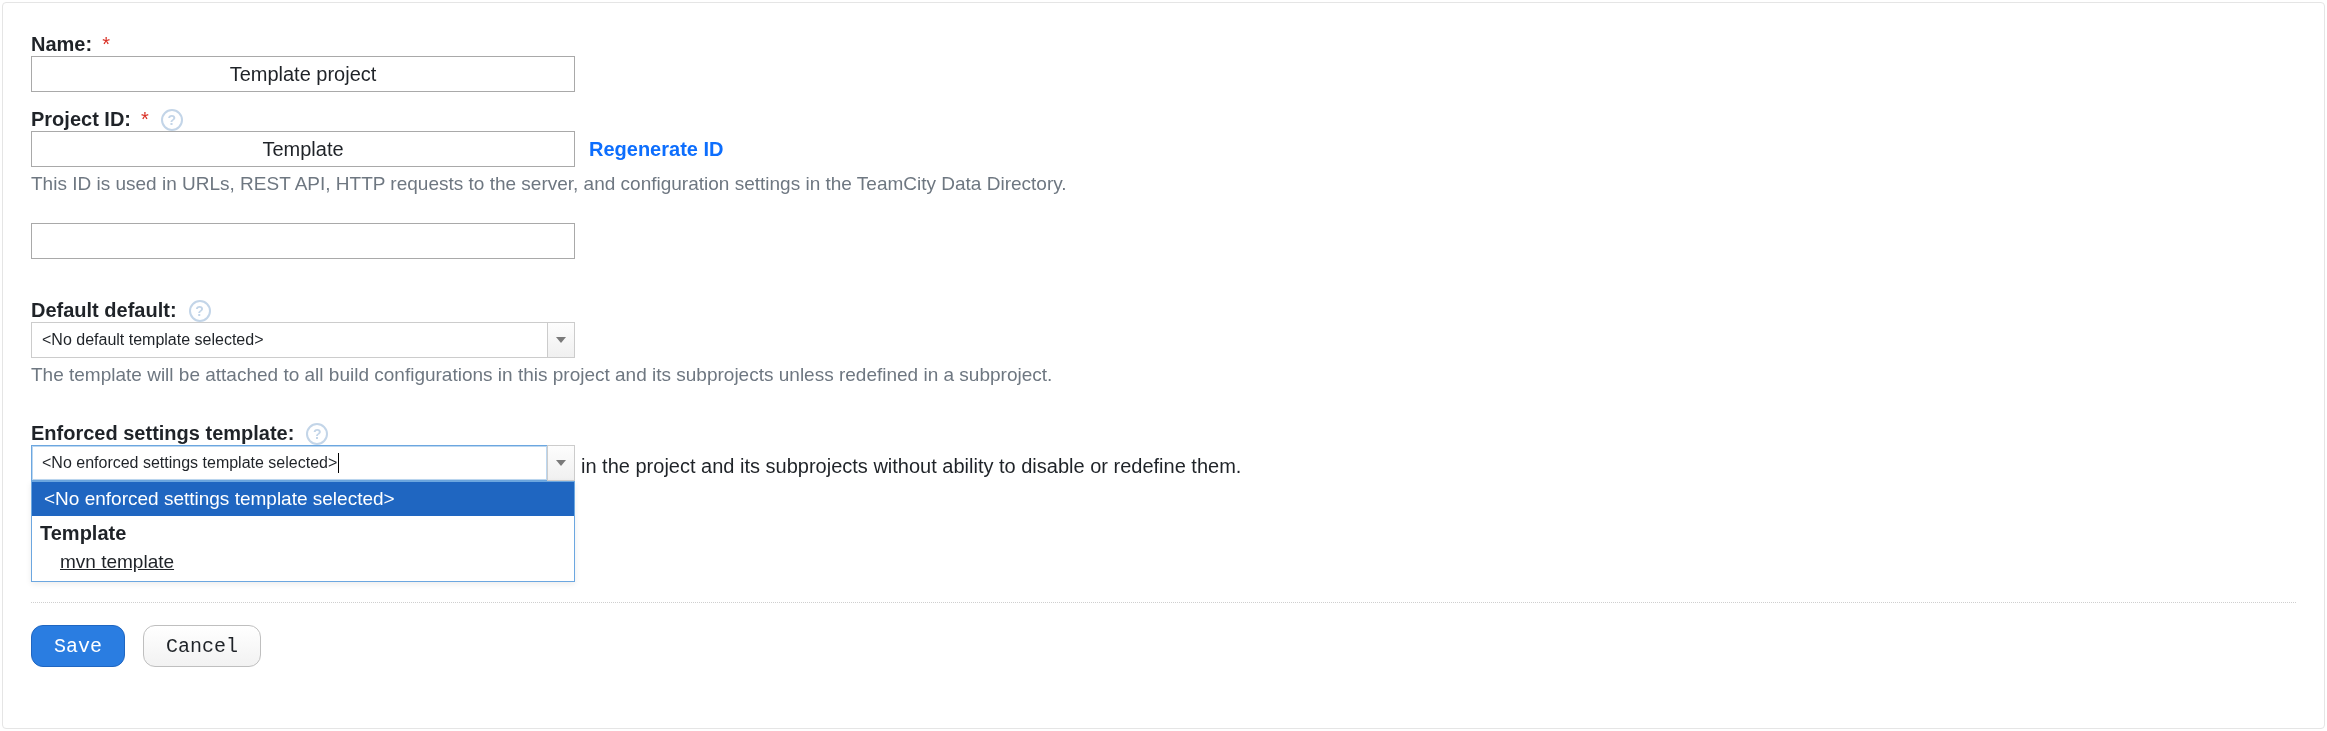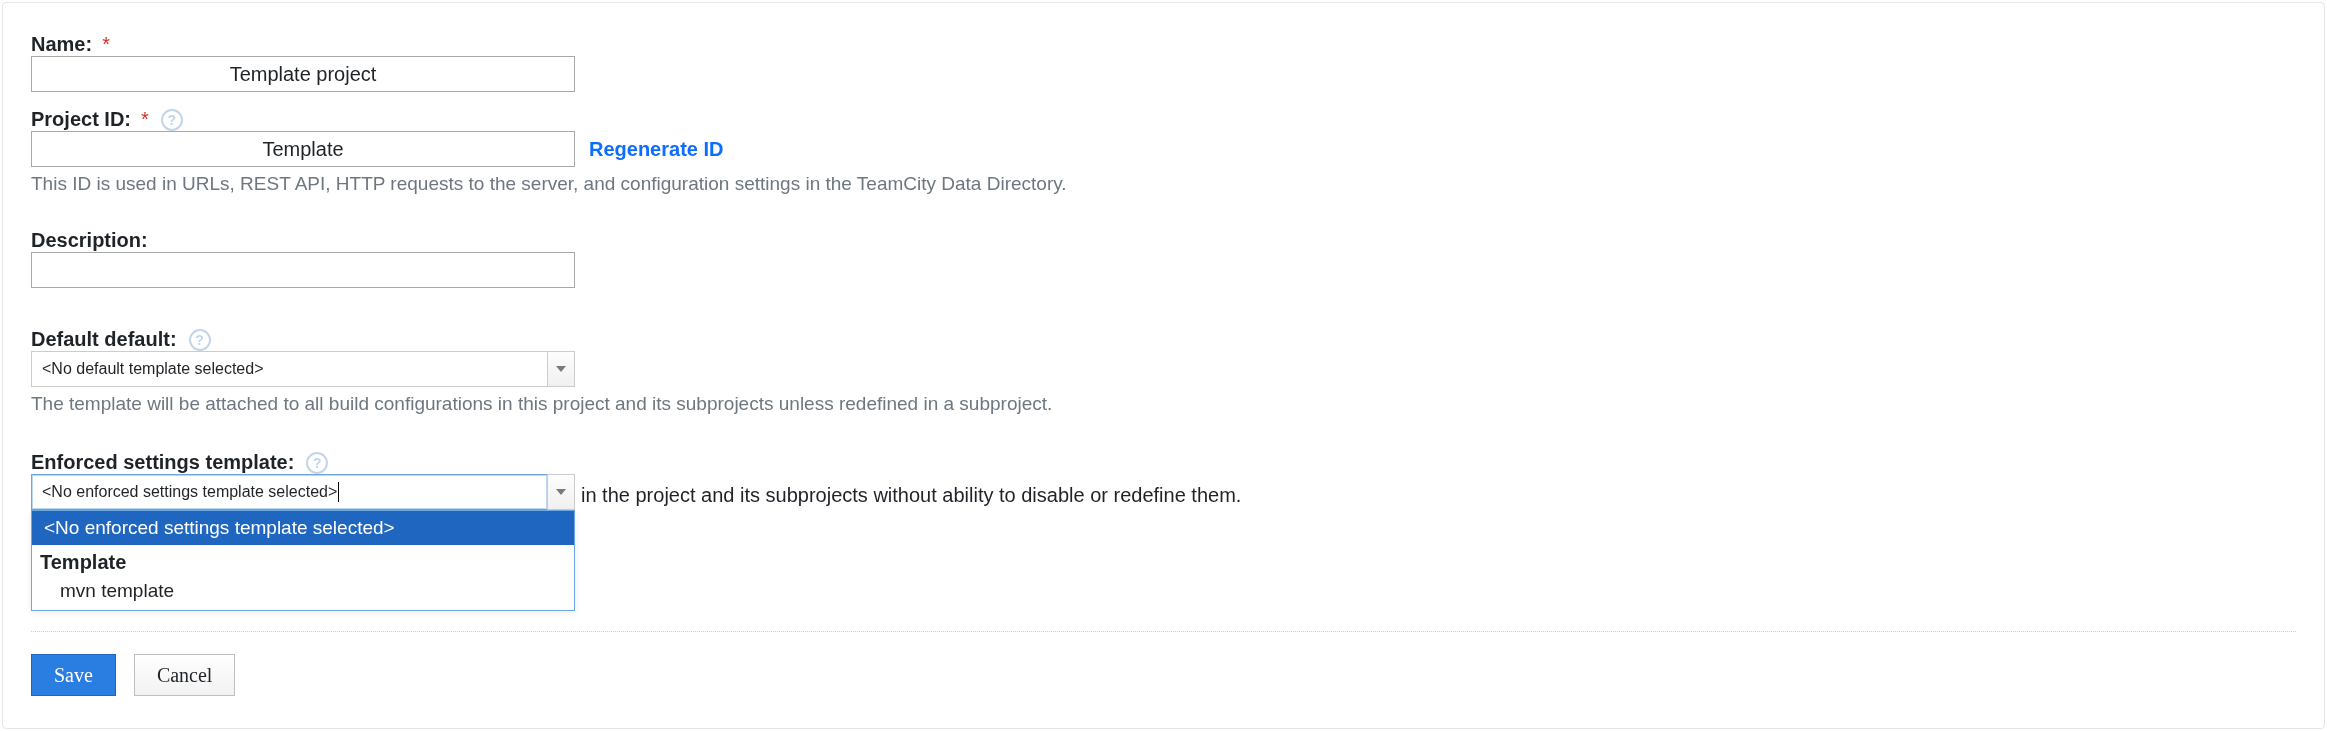--- a/index.html
+++ b/index.html
@@ -145,20 +145,21 @@
   }
   .dd-group {
     padding: 6px 8px 2px 8px;
     font-weight: 700;
     color: #1f2328;
   }
   .dd-child {
     padding: 4px 12px 8px 28px;
     font-size: 19px;
     cursor: pointer;
+    text-decoration: underline;
   }
   .enforced-hint-right {
     color: #1f2328;
     font-size: 20px;
     padding-top: 10px;
     padding-left: 6px;
   }
   .enforced-row-area {
     display: flex;
     align-items: flex-start;
@@ -182,23 +183,23 @@
     margin: 28px 0 22px 0;
   }
   .buttons {
     display: flex;
     gap: 18px;
   }
   .btn {
     height: 42px;
     padding: 0 22px;
     font-size: 20px;
-    border-radius: 0;
-    cursor: pointer;
-    font-family: Liberation Serif, serif;
+    border-radius: 12px;
+    cursor: pointer;
+    font-family: Liberation Mono, monospace;
   }
   .btn-primary {
     background: #2a7de1;
     border: 1px solid #1f66c1;
     color: #fff;
   }
   .btn-secondary {
     background: linear-gradient(#ffffff, #f2f2f2);
     border: 1px solid #bfbfbf;
     color: #1f2328;
@@ -237,23 +238,20 @@
     <div class="field-col">
       <div class="field-line">
         <input class="text-input" type="text" value="Template" style="">
         <span class="link">Regenerate ID</span>
       </div>
       <div class="hint">This ID is used in URLs, REST API, HTTP requests to the server, and configuration settings in the TeamCity Data Directory.</div>
     </div>
   </div>
 
   <div class="form-row">
-    <div class="label-col">
-      <span>Description:</span>
-    </div>
     <div class="field-col">
       <input class="text-input" type="text" value="" style="">
     </div>
   </div>
 
   <div class="form-row" style="margin-top:34px">
     <div class="label-col">
       <span>Default default:</span>
       <span class="help-icon">?</span>
     </div>

